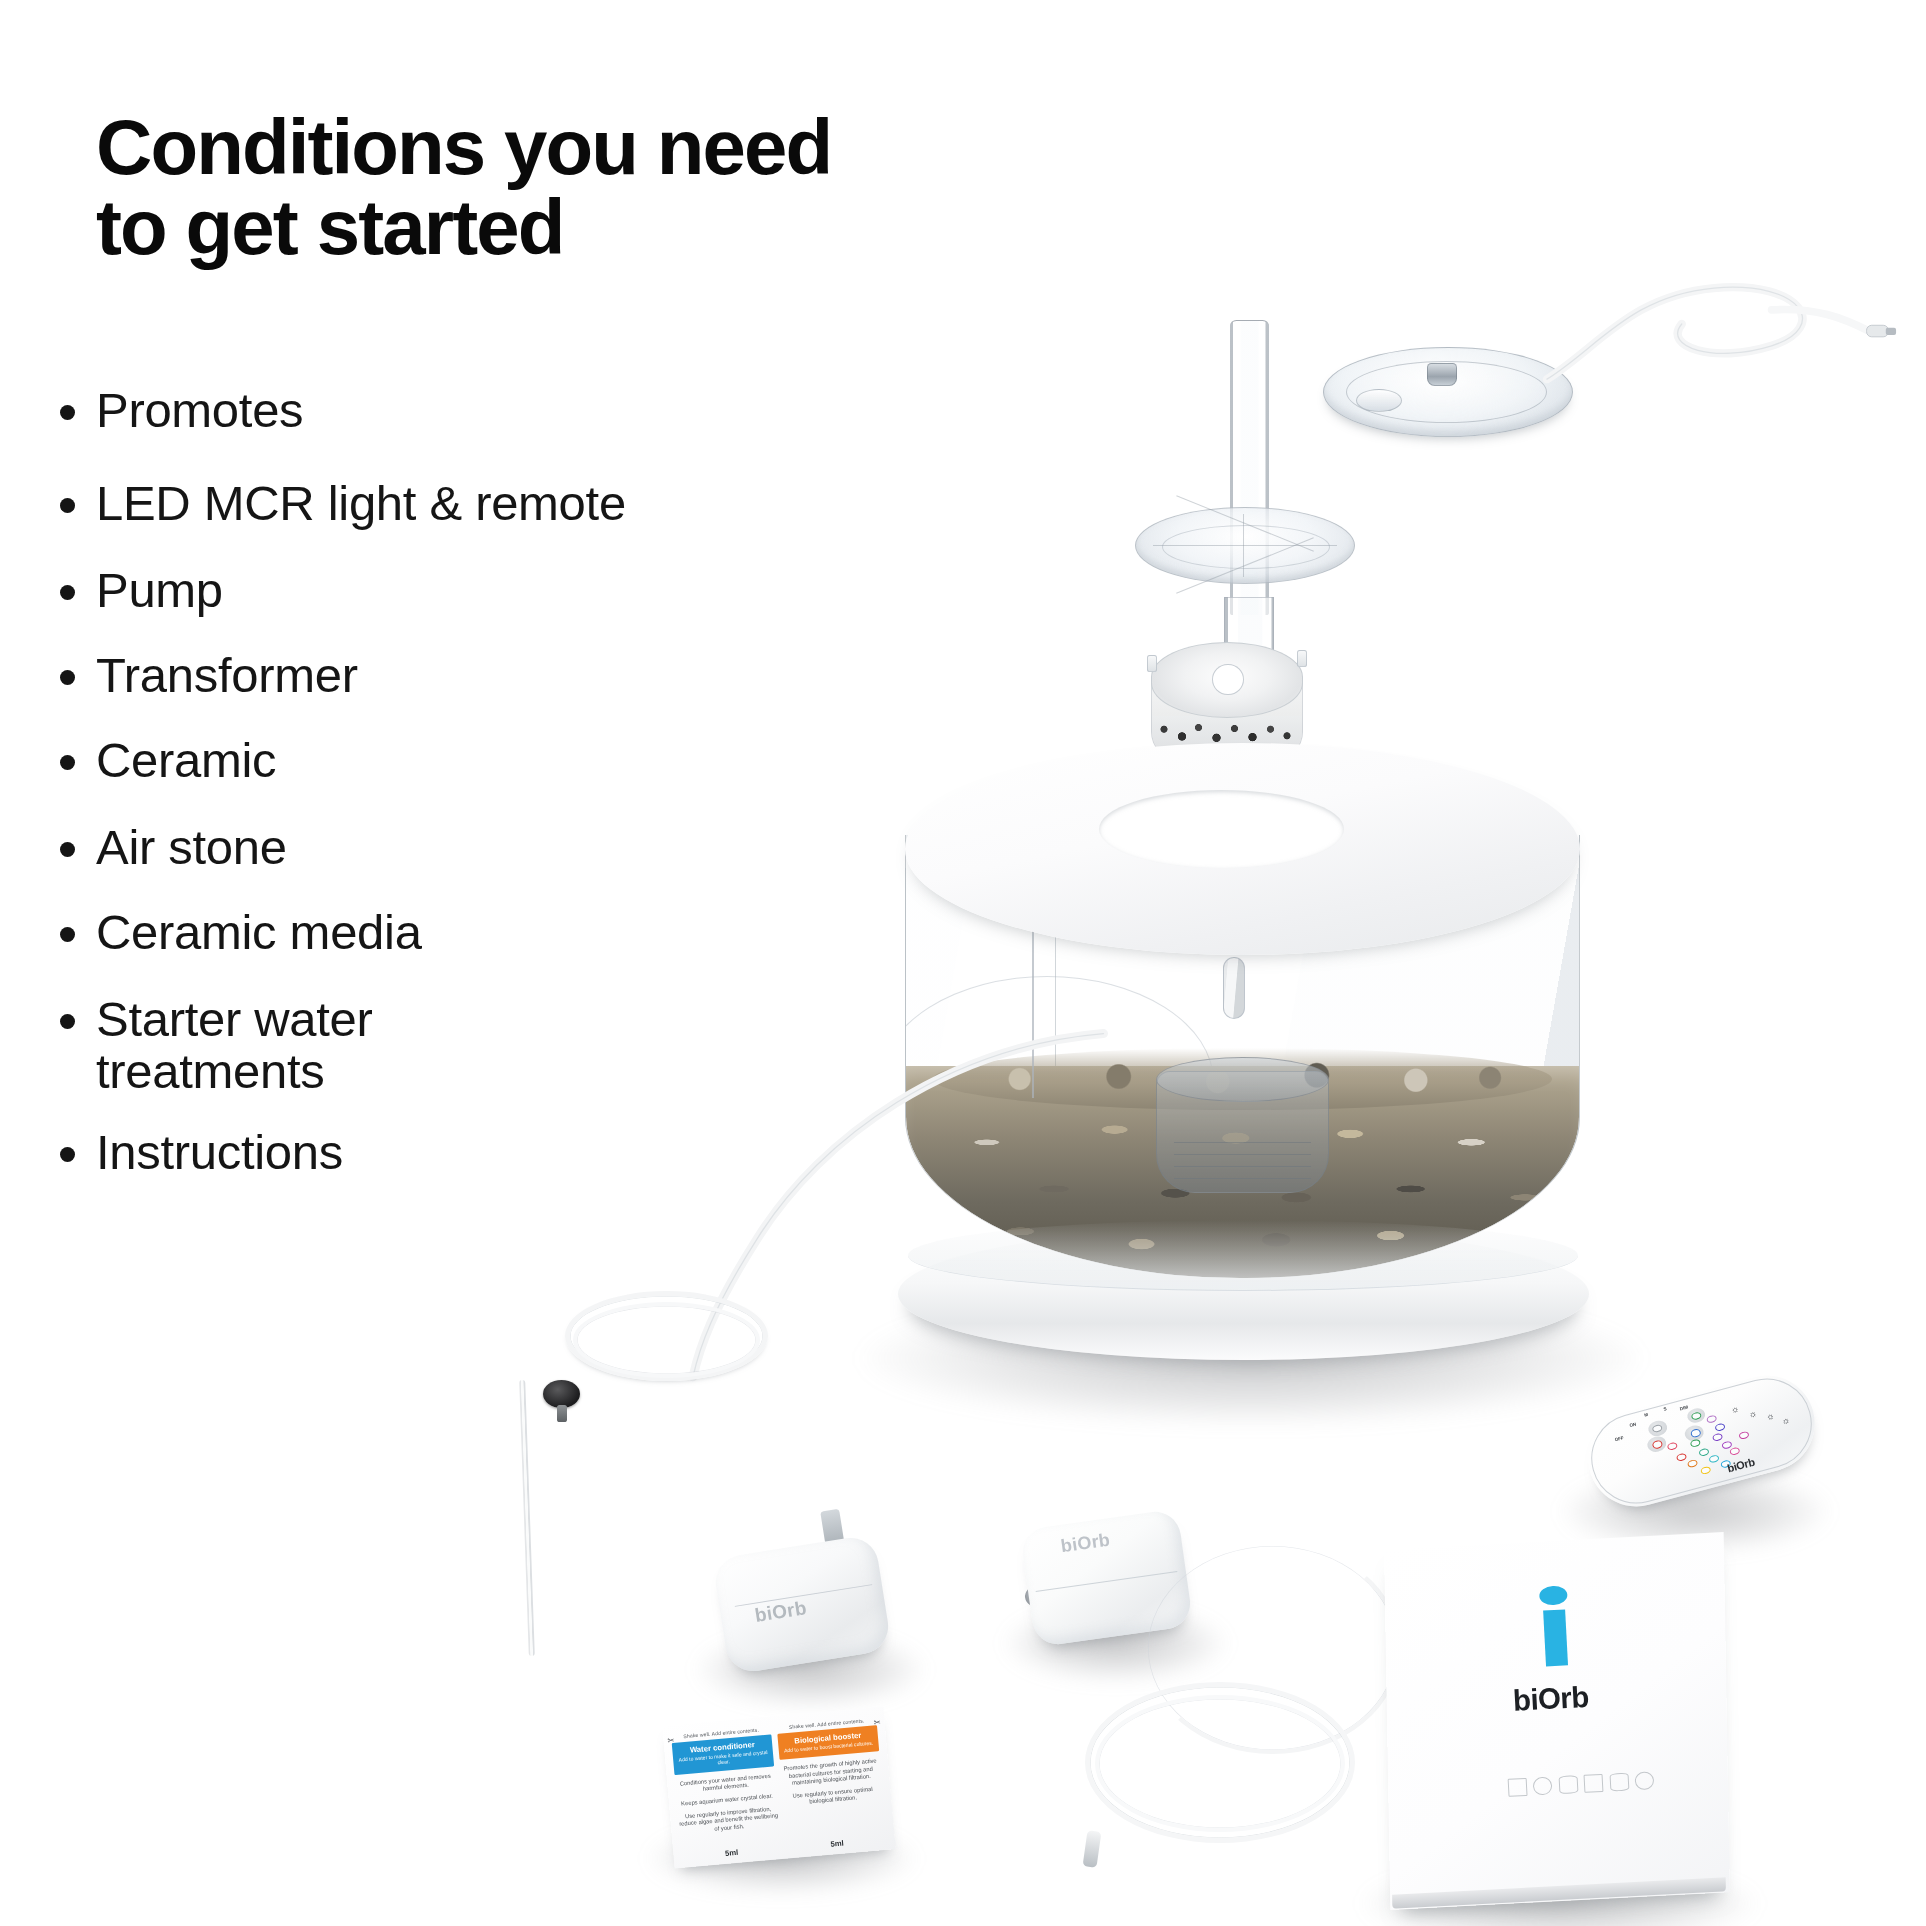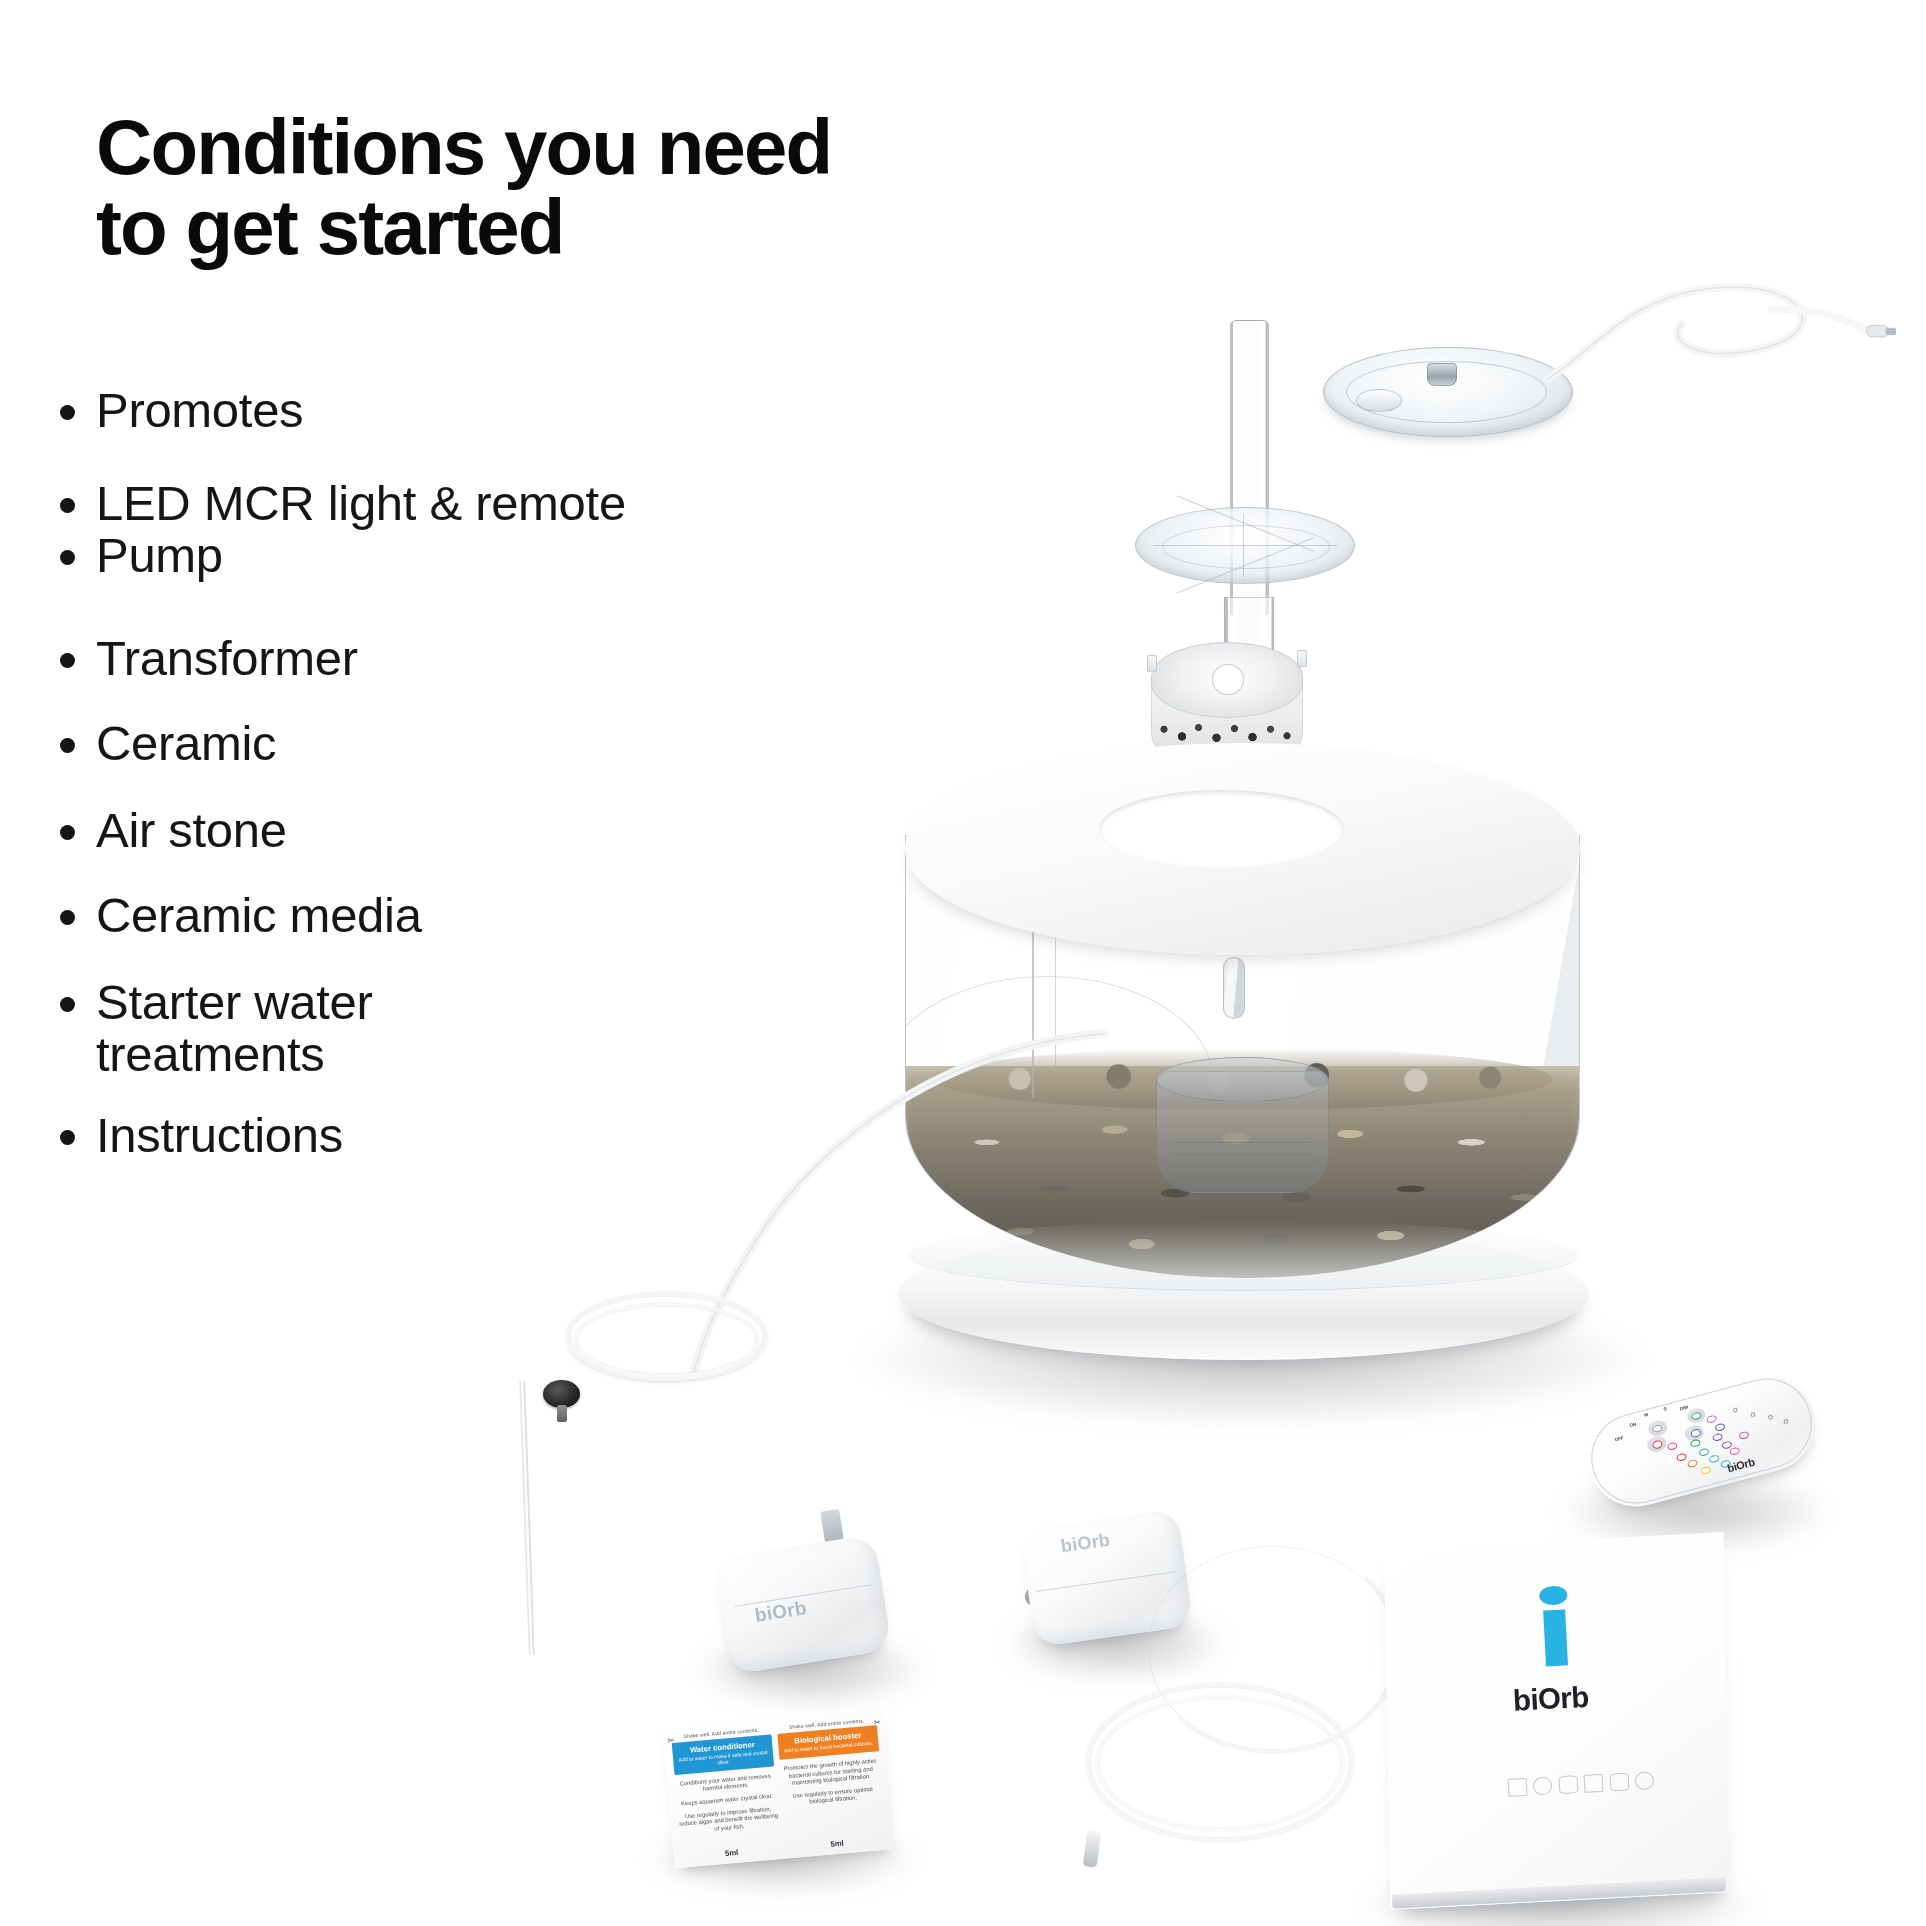--- a/index.html
+++ b/index.html
@@ -10,22 +10,22 @@
   #headline{
     position:absolute; left:96px; top:108px; width:1124px;
     font-size:78px; line-height:1.02; font-weight:bold;
     letter-spacing:-1.9px; color:#0a0a0a; white-space:pre-line;
   }
   #checklist{ position:absolute; left:96px; top:385px; width:847px; }
   .li{
     font-size:49px; line-height:1.06; font-weight:400;
     letter-spacing:-0.3px; color:#151515; white-space:pre-line;
   }
-  .li-1{margin-top:0px}   .li-2{margin-top:41px}  .li-3{}
-  .li-4{margin-top:51px}  .li-5{margin-top:33px}  .li-6{margin-top:35px}
+  .li-1{margin-top:0px}   .li-2{margin-top:41px}  .li-3{margin-top:35px}
+  .li-4{margin-top:33px}  .li-5{margin-top:33px}  .li-6{margin-top:35px}
   .li-7{margin-top:33px}  .li-8{margin-top:35px}  .li-9{margin-top:29.5px}
 
   
   #stage{ position:absolute; inset:0; }
   .part{ position:absolute; }
 
   
   .shadow{
     position:absolute; border-radius:50%;
     background:radial-gradient(ellipse at 50% 50%, rgba(120,122,126,.40) 0%, rgba(140,142,146,.20) 45%, rgba(255,255,255,0) 72%);

